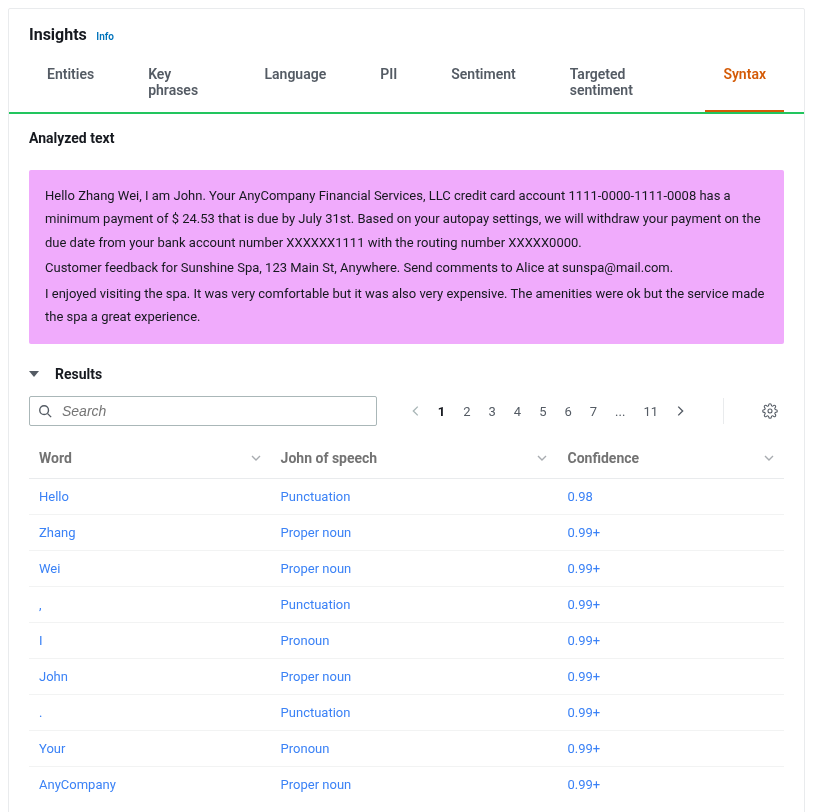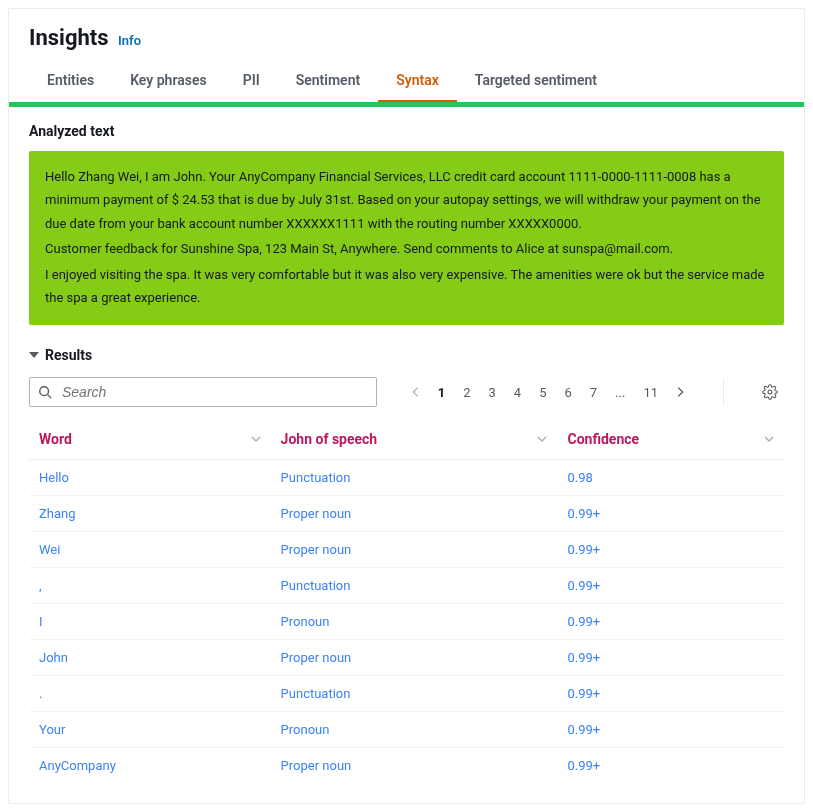--- a/index.html
+++ b/index.html
@@ -14,75 +14,75 @@
   .panel {
     border: 1px solid #e9ebed;
     border-radius: 2px;
     overflow: hidden;
   }
   .panel-header {
     padding: 16px 20px 10px 20px;
   }
   .panel-header h2 {
     display: inline;
-    font-size: 22px;
+    font-size: 16px;
     font-weight: 700;
     margin: 0;
   }
   .info-link {
-    font-size: 13px;
+    font-size: 10px;
     color: #0073bb;
     font-weight: 600;
     margin-left: 6px;
     cursor: pointer;
   }
   .tabbar {
     display: flex;
-    border-bottom: 5px solid #22c55e;
+    border-bottom: 2px solid #22c55e;
     padding: 0 20px;
-    gap: 0;
+    gap: 18px;
   }
   .tab {
     padding: 12px 18px;
     font-size: 14px;
     font-weight: 600;
     color: #545b64;
     cursor: pointer;
     border-bottom: 2px solid transparent;
   }
   .tab.active {
     color: #d45b07;
     border-bottom: 2px solid #d45b07;
   }
   .content {
     padding: 16px 20px 20px 20px;
   }
   .section-label {
     font-size: 14px;
     font-weight: 700;
-    margin-bottom: 12px;
+    margin-bottom: 24px;
   }
   .analyzed-box {
-    background: #84cc16;
+    background: #f0abfc;
     border-radius: 2px;
     padding: 14px 16px;
     font-size: 13px;
     color: #16191f;
     line-height: 1.8;
     margin-bottom: 22px;
   }
   .analyzed-box p { margin: 0 0 2px 0; }
   .collapser {
     display: flex;
     align-items: center;
     cursor: pointer;
     font-weight: 700;
     font-size: 14px;
     margin-bottom: 14px;
-    gap: 6px;
+    gap: 16px;
   }
   .caret {
     width: 0; height: 0;
     display: inline-block;
   }
   .caret.down {
     border-left: 5px solid transparent;
     border-right: 5px solid transparent;
     border-top: 6px solid #545b64;
   }
@@ -148,21 +148,21 @@
   }
   table.results {
     width: 100%;
     border-collapse: collapse;
     margin-top: 12px;
   }
   table.results th {
     text-align: left;
     font-weight: 700;
     font-size: 14px;
-    color: #be185d;
+    color: #737373;
     padding: 12px 10px;
     border-bottom: 1px solid #e9ebed;
     position: relative;
   }
   table.results th .sort-icon {
     float: right;
     opacity: 0.5;
   }
   .sort-icon svg { width: 10px; height: 10px; stroke: #545b64; fill: none; }
   table.results td {
@@ -182,24 +182,25 @@
 <div class="panel">
 
   <div class="panel-header">
     <h2>Insights</h2>
     <span class="info-link">Info</span>
   </div>
 
   <div class="tabbar">
     <div class="tab">Entities</div>
     <div class="tab">Key phrases</div>
+    <div class="tab">Language</div>
     <div class="tab">PII</div>
     <div class="tab">Sentiment</div>
+    <div class="tab">Targeted sentiment</div>
     <div class="tab active">Syntax</div>
-    <div class="tab">Targeted sentiment</div>
   </div>
 
   <div class="content">
 
     <div class="section-label">Analyzed text</div>
     <div class="analyzed-box">
       <p>Hello Zhang Wei, I am John. Your AnyCompany Financial Services, LLC credit card account 1111-0000-1111-0008 has a minimum payment of $ 24.53 that is due by July 31st. Based on your autopay settings, we will withdraw your payment on the due date from your bank account number XXXXXX1111 with the routing number XXXXX0000.</p>
       <p>Customer feedback for Sunshine Spa, 123 Main St, Anywhere. Send comments to Alice at sunspa@mail.com.</p>
       <p>I enjoyed visiting the spa. It was very comfortable but it was also very expensive. The amenities were ok but the service made the spa a great experience.</p>
     </div>

